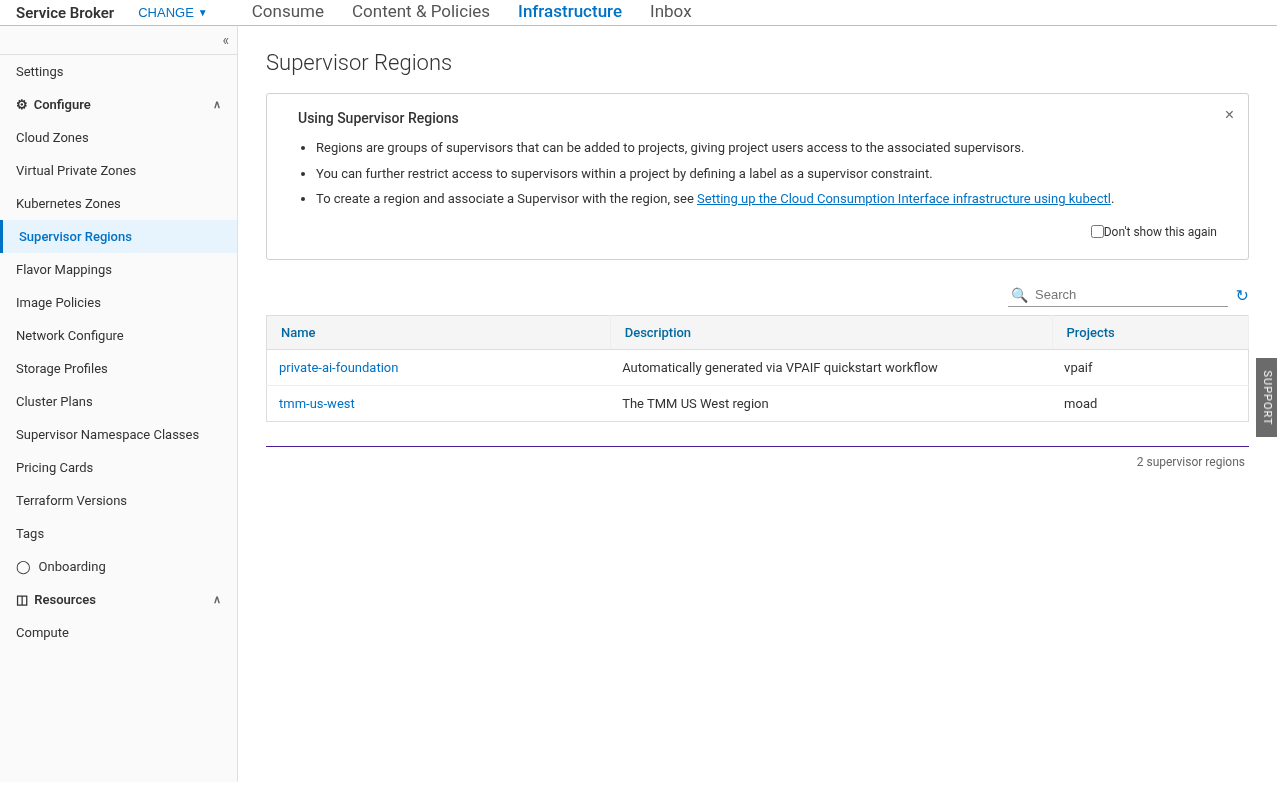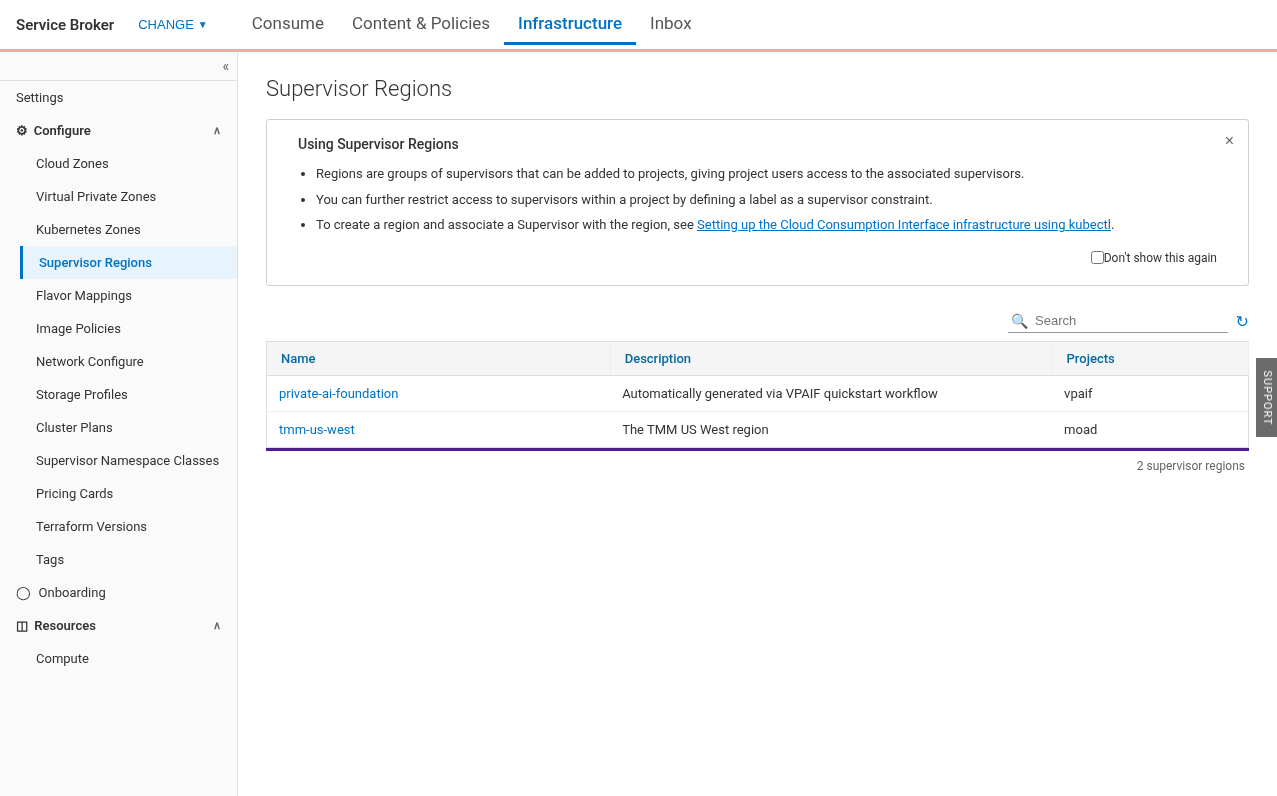--- a/index.html
+++ b/index.html
@@ -2,22 +2,22 @@
 <html><head>
   <meta charset="utf-8">
   <style>
     * { box-sizing: border-box; margin: 0; padding: 0; }
     body { font-family: -apple-system, BlinkMacSystemFont, 'Segoe UI', Roboto, sans-serif; font-size: 13px; color: #333; background: #fff; height: 796px; overflow: hidden; }
 
     
     .top-bar {
       display: flex;
       align-items: center;
-      height: 52px;
-      border-bottom: 3px solid #fca5a5;
+      height: 26px;
+      border-bottom: 1px solid #fca5a5;
       padding: 0 16px;
       gap: 20px;
     }
     .app-title {
       font-size: 15px;
       font-weight: 600;
       color: #333;
       margin-right: 4px;
     }
     .change-btn {
@@ -105,21 +105,21 @@
       font-weight: 600;
       color: #333;
       font-size: 13px;
     }
     .sidebar-section .section-left {
       display: flex;
       align-items: center;
       gap: 6px;
     }
     .sidebar-section .chevron-icon { font-size: 11px; color: #666; }
-    .sidebar-sub { padding-left: 20px; }
+    .sidebar-sub { padding-left: 0; }
 
     
     .main-content {
       flex: 1;
       overflow-y: auto;
       padding: 24px 28px;
       background: #fff;
       position: relative;
     }
     .page-title {
@@ -236,21 +236,22 @@
     .data-table tr:last-child td { border-bottom: none; }
     .data-table td.name-col { color: #0072c6; cursor: pointer; }
 
     
     .table-footer {
       display: flex;
       justify-content: flex-end;
       padding: 8px 4px;
       font-size: 12px;
       color: #666;
-      border-top: 3px solid #4c1d95;
+      border-top: 1px solid #4c1d95;
+      margin-top: 24px;
     }
 
     
     .support-tab {
       position: fixed;
       right: -30px;
       top: 50%;
       transform: translateY(-50%) rotate(90deg);
       background: #6b6b6b;
       color: white;

